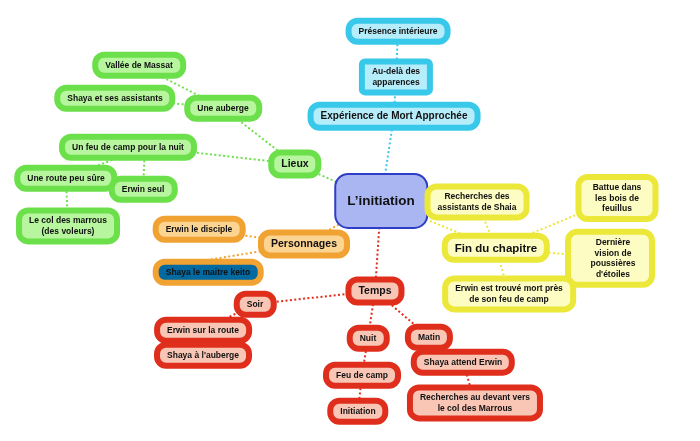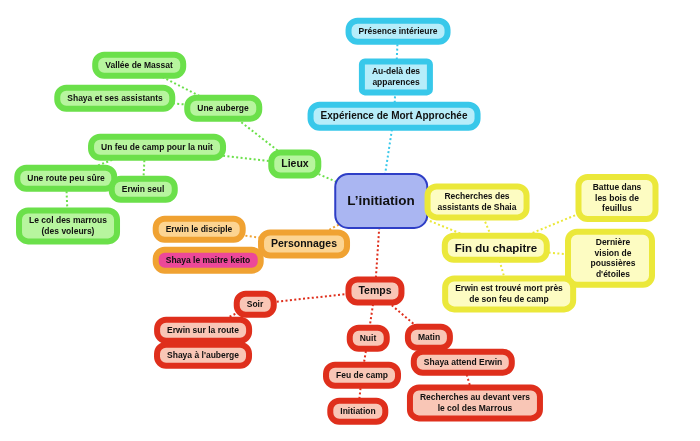--- a/index.html
+++ b/index.html
@@ -59,28 +59,28 @@
   <div id="nodes">
       <div class="node main" style="left: 381px; top: 201px; background: rgb(170, 182, 242); border-color: rgb(46, 62, 198); font-size: 13.5px;">L’initiation</div>
       <div class="node" style="left: 394px; top: 116px; background: rgb(182, 237, 250); border-color: rgb(56, 200, 234); font-size: 10px;">Expérience de Mort Approchée</div>
       <div class="node" style="left: 396px; top: 77px; background: rgb(182, 237, 250); border-color: rgb(56, 200, 234); border-radius: 6px;">Au-delà des
 apparences</div>
       <div class="node" style="left: 398px; top: 31px; background: rgb(182, 237, 250); border-color: rgb(56, 200, 234);">Présence intérieure</div>
       <div class="node" style="left: 295px; top: 164px; background: rgb(183, 245, 158); border-color: rgb(107, 224, 74); font-size: 10.5px;">Lieux</div>
       <div class="node" style="left: 223px; top: 108px; background: rgb(183, 245, 158); border-color: rgb(107, 224, 74);">Une auberge</div>
       <div class="node" style="left: 139px; top: 65px; background: rgb(183, 245, 158); border-color: rgb(107, 224, 74);">Vallée de Massat</div>
       <div class="node" style="left: 115px; top: 98px; background: rgb(183, 245, 158); border-color: rgb(107, 224, 74);">Shaya et ses assistants</div>
-      <div class="node" style="left: 157px; top: 147px; background: rgb(183, 245, 158); border-color: rgb(107, 224, 74);">Un feu de camp pour la nuit</div>
+      <div class="node" style="left: 128px; top: 147px; background: rgb(183, 245, 158); border-color: rgb(107, 224, 74);">Un feu de camp pour la nuit</div>
       <div class="node" style="left: 66px; top: 178px; background: rgb(183, 245, 158); border-color: rgb(107, 224, 74);">Une route peu sûre</div>
       <div class="node" style="left: 143px; top: 189px; background: rgb(183, 245, 158); border-color: rgb(107, 224, 74);">Erwin seul</div>
       <div class="node" style="left: 68px; top: 226px; background: rgb(183, 245, 158); border-color: rgb(107, 224, 74);">Le col des marrous
 (des voleurs)</div>
       <div class="node" style="left: 304px; top: 244px; background: rgb(252, 212, 146); border-color: rgb(240, 162, 50); font-size: 10.5px;">Personnages</div>
       <div class="node" style="left: 199px; top: 229px; background: rgb(252, 212, 146); border-color: rgb(240, 162, 50);">Erwin le disciple</div>
-      <div class="node" style="left: 208px; top: 260px; background: #ec4899; border-color: rgb(240, 162, 50);">Shaya le maitre keito</div>
+      <div class="node" style="left: 208px; top: 272px; background: #0369a1; border-color: rgb(240, 162, 50);">Shaya le maitre keito</div>
       <div class="node" style="left: 496px; top: 248px; background: rgb(253, 252, 194); border-color: rgb(235, 232, 58); font-size: 11.5px;">Fin du chapitre</div>
       <div class="node" style="left: 477px; top: 202px; background: rgb(253, 252, 194); border-color: rgb(235, 232, 58);">Recherches des
 assistants de Shaia</div>
       <div class="node" style="left: 617px; top: 198px; background: rgb(253, 252, 194); border-color: rgb(235, 232, 58);">Battue dans les bois de feuillus</div>
       <div class="node" style="left: 610px; top: 258px; background: rgb(253, 252, 194); border-color: rgb(235, 232, 58); padding-left: 13px;">Dernière vision de
 poussières d'étoiles</div>
       <div class="node" style="left: 509px; top: 294px; background: rgb(253, 252, 194); border-color: rgb(235, 232, 58);">Erwin est trouvé mort près
 de son feu de camp</div>
       <div class="node" style="left: 375px; top: 291px; background: rgb(249, 198, 182); border-color: rgb(223, 47, 28); font-size: 10.5px;">Temps</div>
       <div class="node" style="left: 255px; top: 304px; background: rgb(249, 198, 182); border-color: rgb(223, 47, 28);">Soir</div>

